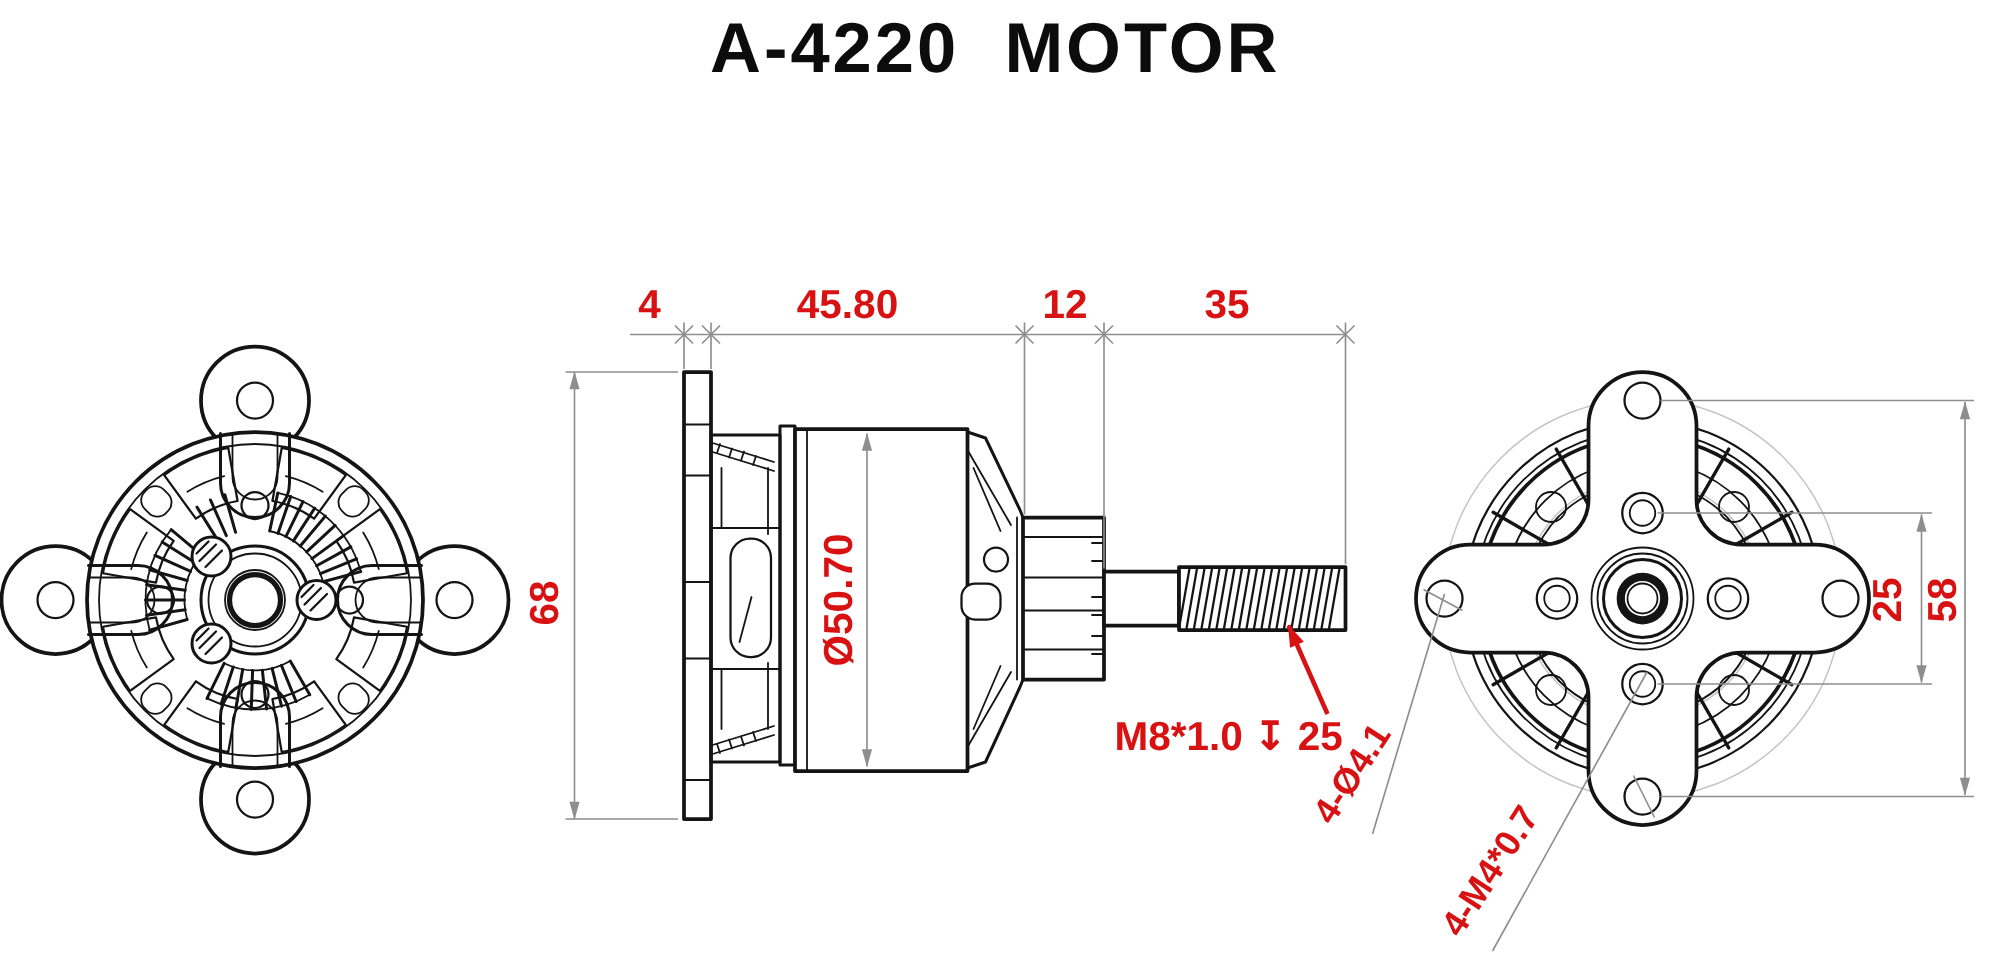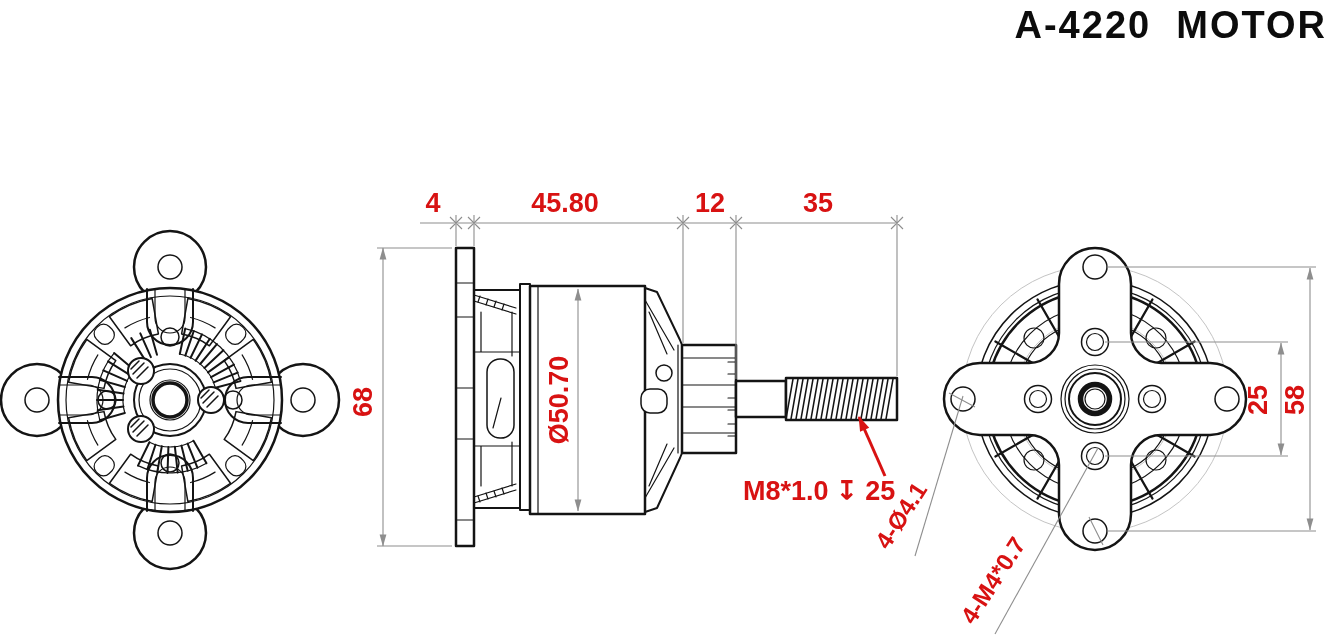--- a/index.html
+++ b/index.html
@@ -1,19 +1,19 @@
 <!DOCTYPE html>
 <html><head>
 <meta charset="utf-8">
 <style>
   html,body{margin:0;padding:0;background:#fff;}
   .stage{position:relative;width:1327px;height:643px;background:#ffffff;overflow:hidden;
          font-family:"Liberation Sans","DejaVu Sans",sans-serif;}
-  .title{position:absolute;top:4px;left:0;right:0;margin:0;text-align:right;
-         font-size:38px;font-weight:bold;letter-spacing:2px;color:#0c0c0c;white-space:pre;}
+  .title{position:absolute;top:4px;left:0;right:0;margin:0;text-align:center;
+         font-size:47px;font-weight:bold;letter-spacing:2px;color:#0c0c0c;white-space:pre;}
   svg{position:absolute;left:0;top:0;}
   .t{font:bold 27px "Liberation Sans","DejaVu Sans",sans-serif;fill:#D81212;}
   .t2{font:bold 24px "Liberation Sans","DejaVu Sans",sans-serif;fill:#D81212;}
   .ln{stroke:#141414;fill:none;stroke-width:2;stroke-linejoin:round;stroke-linecap:round;}
   .lnF{stroke:#141414;fill:#ffffff;stroke-width:2.5;stroke-linejoin:round;}
   .th{stroke-width:2.5;}
   .s1{stroke-width:1.2;}
   .s15{stroke-width:1.5;}
   .dim{stroke:#8E8E8E;stroke-width:1.1;fill:none;}
   .faint{stroke:#C4C4C4;stroke-width:1;fill:none;}

